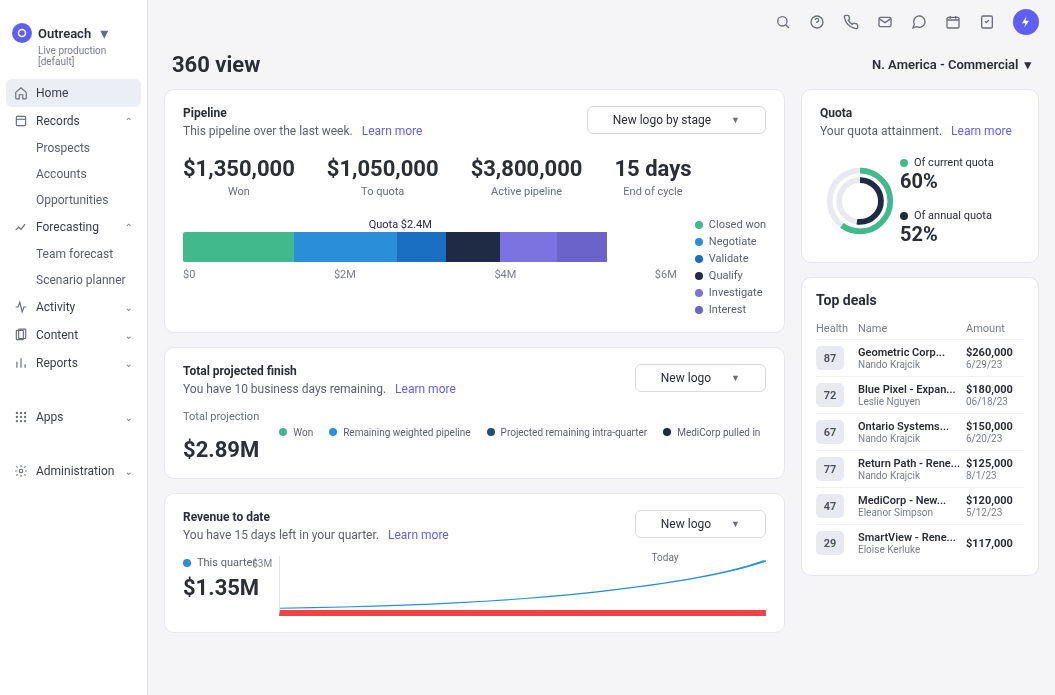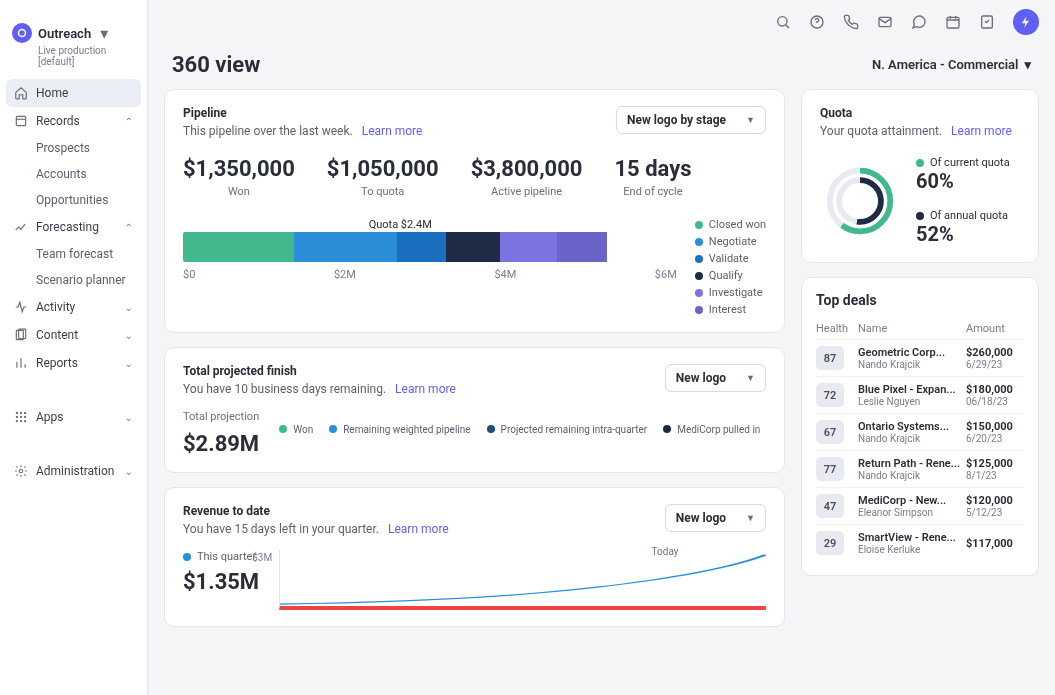--- a/index.html
+++ b/index.html
@@ -26,46 +26,46 @@
 .page-title { font-size: 22px; font-weight: 700; }
 .page-filter { margin-left: auto; font-size: 13px; font-weight: 600; cursor: pointer; display: flex; align-items: center; gap: 6px; }
 .content { flex: 1; display: flex; gap: 16px; padding: 0 16px 16px 16px; overflow: hidden; }
 .col-left { flex: 1; display: flex; flex-direction: column; gap: 14px; overflow-y: auto; }
 .col-right { width: 238px; display: flex; flex-direction: column; gap: 14px; overflow-y: auto; }
 .card { background: #fff; border: 1px solid #e5e6ee; border-radius: 10px; padding: 16px 18px; }
 .card-head { display: flex; align-items: flex-start; margin-bottom: 4px; }
 .card-title { font-size: 12px; font-weight: 700; }
 .card-sub { font-size: 12px; color: #5c5f6d; margin-top: 4px; }
 .learn { color: #5f5ff3; margin-left: 6px; font-size: 12px; cursor: pointer; }
-.select { border: 1px solid #d7d9e4; border-radius: 6px; padding: 6px 10px; font-size: 12px; display: flex; align-items: center; gap: 20px; cursor: pointer; background: #fff; font-weight: bold; }
+.select { border: 1px solid #d7d9e4; border-radius: 6px; padding: 6px 25px; font-size: 12px; display: flex; align-items: center; gap: 20px; cursor: pointer; background: #fff; }
 .select .caret { font-size: 9px; color: #6a6d7d; }
 .kpis { display: flex; gap: 32px; margin-top: 18px; align-items: flex-start; }
 .kpi { display: flex; flex-direction: column; gap: 4px; }
 .kpi-val { font-size: 22px; font-weight: 700; }
 .kpi-lbl { font-size: 11px; color: #6c6f7f; text-align: center; }
 .pipe-row { display: flex; margin-top: 20px; gap: 18px; }
 .pipe-chart { flex: 1; }
 .pipe-bar { display: flex; height: 30px; border-radius: 2px; overflow: hidden; position: relative; }
 .pipe-seg { height: 100%; }
 .pipe-axis { display: flex; justify-content: space-between; font-size: 11px; color: #7a7d8d; margin-top: 6px; }
 .quota-marker { position: relative; height: 14px; }
 .quota-label { position: absolute; left: 44%; transform: translateX(-50%); font-size: 11px; }
 .legend { display: flex; flex-direction: column; gap: 4px; font-size: 11px; color: #5c5f6d; }
 .legend-row { display: flex; align-items: center; gap: 6px; }
 .dot { width: 8px; height: 8px; border-radius: 50%; }
 .proj-row { display: flex; gap: 20px; margin-top: 14px; align-items: center; }
-.proj-left { display: flex; flex-direction: column; gap: 8px; }
+.proj-left { display: flex; flex-direction: column; gap: 14px; align-items: center; }
 .proj-lbl { font-size: 11px; color: #6c6f7f; }
 .proj-val { font-size: 22px; font-weight: 700; }
 .proj-legend { display: flex; gap: 16px; font-size: 10px; color: #5c5f6d; }
 .proj-bar { flex: 1; display: flex; height: 14px; border-radius: 2px; overflow: hidden; }
 .proj-body { display:flex; flex-direction:column; gap:8px; flex:1; }
 .rev-body { display: flex; gap: 20px; margin-top: 14px; }
 .rev-left { display: flex; flex-direction: column; gap: 6px; }
-.rev-chart { flex: 1; height: 60px; position: relative; border-left: 1px solid #e0e2ec; border-bottom: 4px solid #ef4444; }
+.rev-chart { flex: 1; height: 60px; position: relative; border-left: 1px solid #e0e2ec; border-bottom: 6px solid #ef4444; }
 .today-label { position: absolute; right: 18%; top: -4px; font-size: 10px; color: #6c6f7f; }
 .ytick { position: absolute; left: -28px; font-size: 10px; color: #7a7d8d; }
 .quota-card .donut { width: 80px; height: 80px; }
 .quota-vals { display: flex; flex-direction: column; gap: 16px; font-size: 11px; }
 .quota-v { font-size: 20px; font-weight: 700; }
 .td-head { font-size: 14px; font-weight: 700; margin-bottom: 10px; }
 .td-table-head { display: flex; font-size: 11px; color: #7a7d8d; padding: 4px 0; }
 .td-h-health { width: 42px; }
 .td-h-name { flex: 1; }
 .td-h-amt { width: 58px; }
@@ -410,21 +410,21 @@
       </div>
 
       <div class="col-right">
 
         <div class="card quota-card">
           <div class="card-title">Quota</div>
           <div class="card-sub">
             <span>Your quota attainment.</span>
             <span class="learn">Learn more</span>
           </div>
-          <div style="display:flex;gap:16px;align-items:center;margin-top:18px">
+          <div style="display:flex;align-items:center;margin-top:18px">
             <svg class="donut" viewBox="0 0 42 42">
               <circle cx="21" cy="21" r="15.9" fill="none" stroke="#e9eaf1" stroke-width="3"></circle>
               <circle id="donut-current" cx="21" cy="21" r="15.9" fill="none" stroke-width="3" stroke-dasharray="60 40" transform="rotate(-90 21 21)" stroke="#41b98d"></circle>
               <circle cx="21" cy="21" r="11" fill="none" stroke="#e9eaf1" stroke-width="3"></circle>
               <circle id="donut-annual" cx="21" cy="21" r="11" fill="none" stroke-width="3" stroke-dasharray="36 33" transform="rotate(-90 21 21)" stroke="#1f2a44"></circle>
             </svg>
             <div class="quota-vals">
               <div>
                 <div class="legend-row">
                     <span class="dot" id="q-dot1" style="background: rgb(65, 185, 141);"></span>

